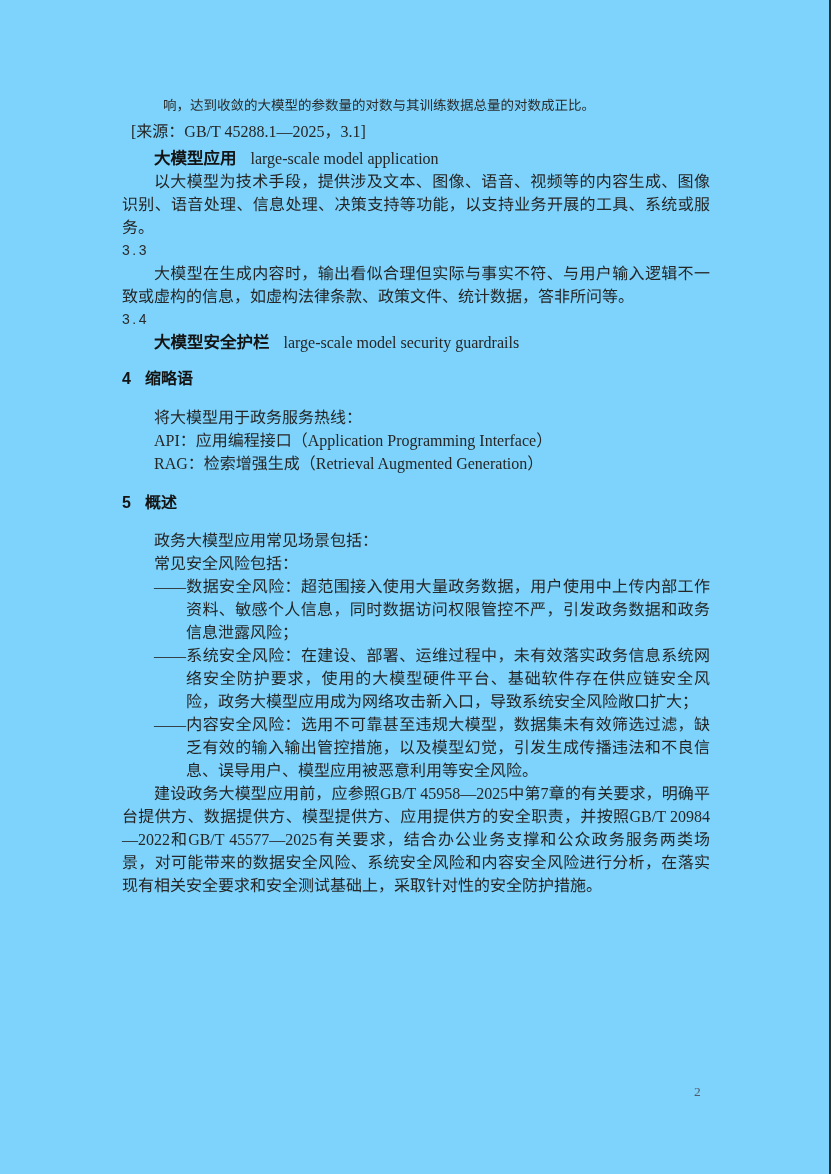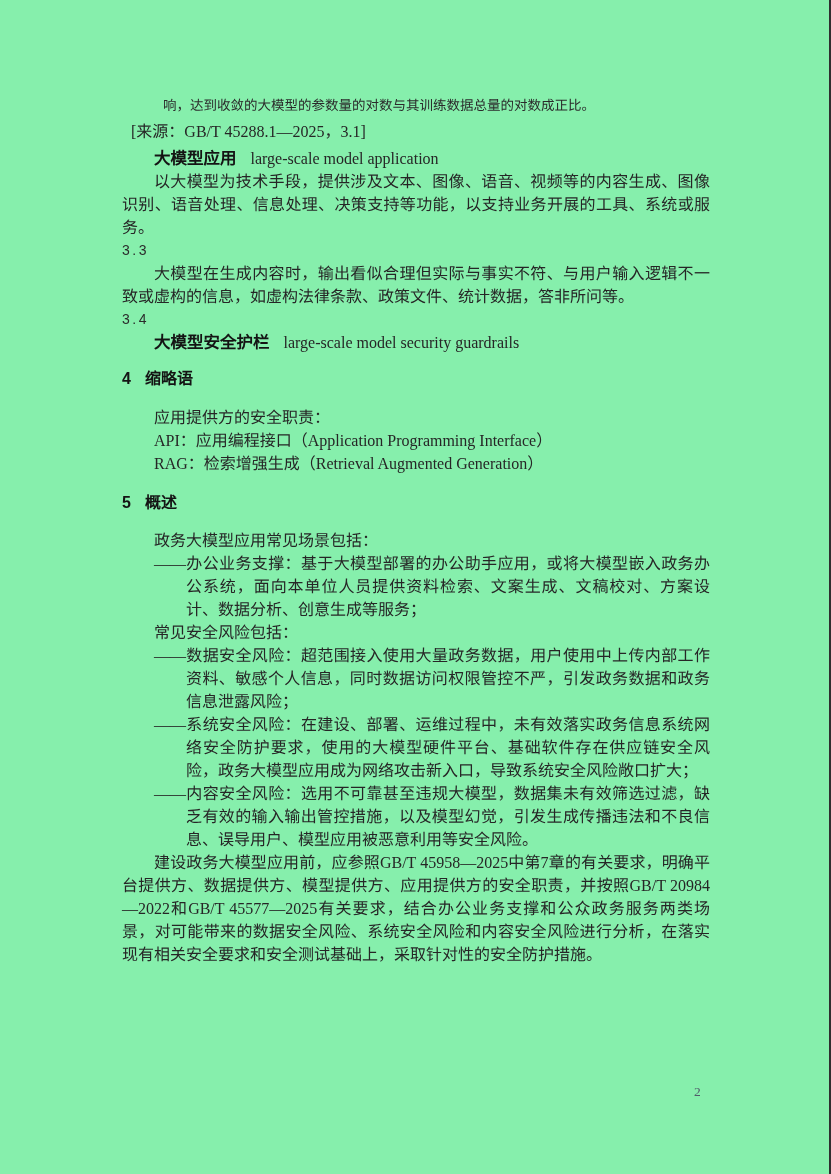--- a/index.html
+++ b/index.html
@@ -1,21 +1,21 @@
 <!DOCTYPE html>
 <html lang="zh-CN"><head>
 <meta charset="utf-8">
 <style>
   * { margin: 0; padding: 0; box-sizing: border-box; }
   html, body { background: #ffffff; }
   .page {
     position: relative;
     width: 831px;
     height: 1174px;
-    background: #86efac;
+    background: #7dd3fc;
     font-family: "Liberation Serif", serif;
     color: #262626;
     overflow: hidden;
   }
   .page-right-border {
     position: absolute;
     top: 0; right: 0;
     width: 2px; height: 100%;
     background: #2f2f2f;
   }
@@ -113,30 +113,29 @@
     <div class="definition">大模型在生成内容时，输出看似合理但实际与事实不符、与用户输入逻辑不一致或虚构的信息，如虚构法律条款、政策文件、统计数据，答非所问等。</div>
 
     <div class="clause-num">3.4</div>
     <div class="term-line">
       <span class="term-zh">大模型安全护栏</span><span class="term-en">large-scale model security guardrails</span>
     </div>
 
     <div class="section-header">
       <span class="sec-num">4</span><span class="sec-title">缩略语</span>
     </div>
-    <div class="para">应用提供方的安全职责：</div>
+    <div class="para">将大模型用于政务服务热线：</div>
     <div class="abbr-line">API：应用编程接口（Application Programming Interface）</div>
     <div class="abbr-line">RAG：检索增强生成（Retrieval Augmented Generation）</div>
 
     <div class="section-header sec5-header">
       <span class="sec-num">5</span><span class="sec-title">概述</span>
     </div>
 
     <div class="para">政务大模型应用常见场景包括：</div>
-    <div class="dash-item">——办公业务支撑：基于大模型部署的办公助手应用，或将大模型嵌入政务办公系统，面向本单位人员提供资料检索、文案生成、文稿校对、方案设计、数据分析、创意生成等服务；</div>
 
     <div class="para">常见安全风险包括：</div>
     <div class="dash-item">——数据安全风险：超范围接入使用大量政务数据，用户使用中上传内部工作资料、敏感个人信息，同时数据访问权限管控不严，引发政务数据和政务信息泄露风险；</div>
     <div class="dash-item">——系统安全风险：在建设、部署、运维过程中，未有效落实政务信息系统网络安全防护要求，使用的大模型硬件平台、基础软件存在供应链安全风险，政务大模型应用成为网络攻击新入口，导致系统安全风险敞口扩大；</div>
     <div class="dash-item">——内容安全风险：选用不可靠甚至违规大模型，数据集未有效筛选过滤，缺乏有效的输入输出管控措施，以及模型幻觉，引发生成传播违法和不良信息、误导用户、模型应用被恶意利用等安全风险。</div>
 
     <div class="para">建设政务大模型应用前，应参照GB/T 45958—2025中第7章的有关要求，明确平台提供方、数据提供方、模型提供方、应用提供方的安全职责，并按照GB/T 20984—2022和GB/T 45577—2025有关要求，结合办公业务支撑和公众政务服务两类场景，对可能带来的数据安全风险、系统安全风险和内容安全风险进行分析，在落实现有相关安全要求和安全测试基础上，采取针对性的安全防护措施。</div>
 
   </div>
 

